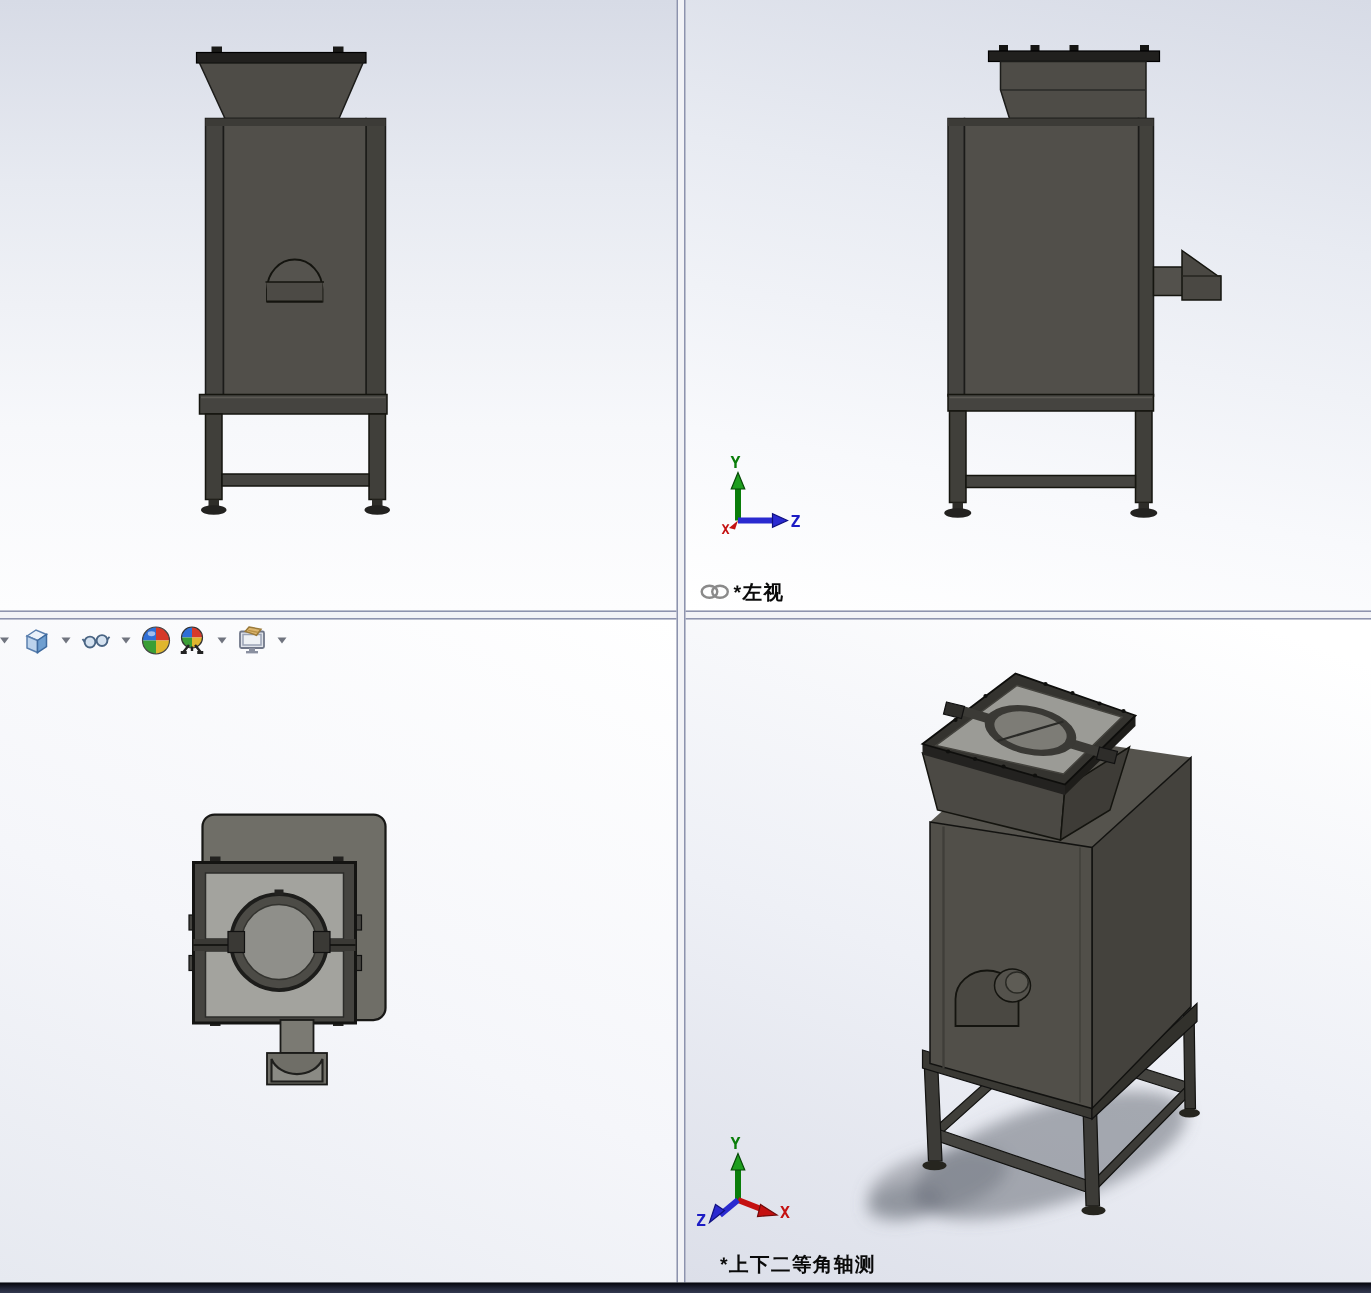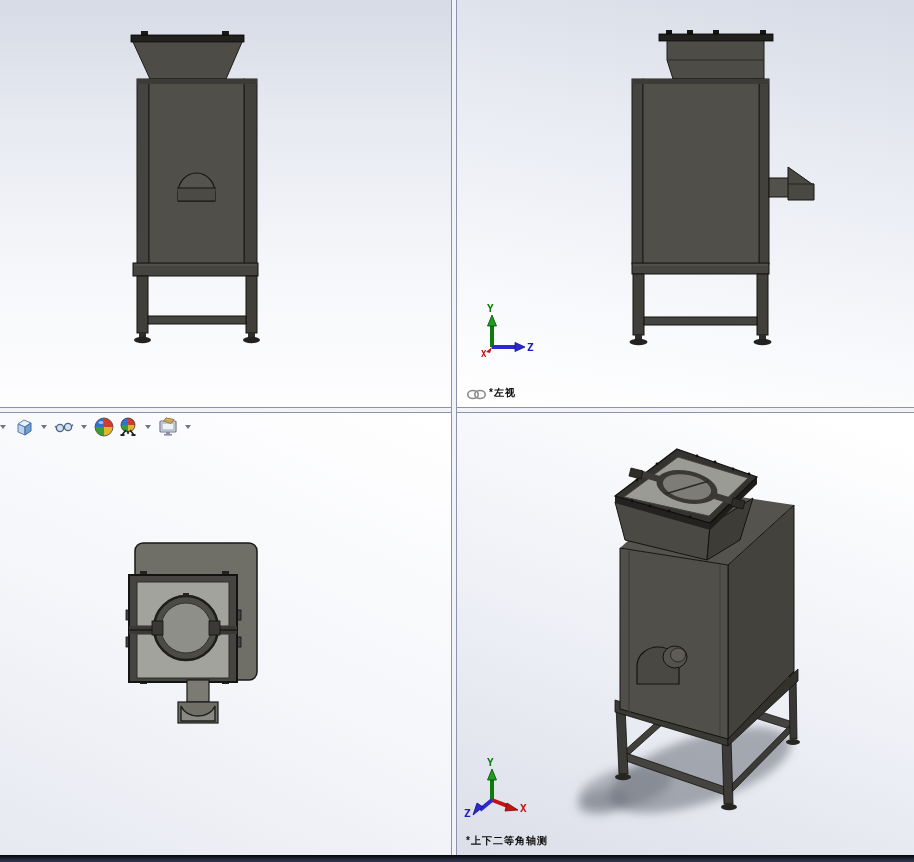--- a/index.html
+++ b/index.html
@@ -14,24 +14,24 @@
   .q-bl{left:0;top:413px;width:451px;height:442px;
     background:linear-gradient(205deg,#ffffff 0%,#f5f6fa 55%,#e6e9f0 100%);}
   .q-br{left:457px;top:413px;width:457px;height:442px;
     background:linear-gradient(200deg,#ffffff 5%,#eef0f6 55%,#dcdfe9 100%);}
   .divider-h{position:absolute;left:0;top:407px;width:914px;height:6px;
     background:#f2f3f7;border-top:1px solid #8d93ae;border-bottom:1px solid #8d93ae;box-sizing:border-box;}
   .divider-v{position:absolute;left:451px;top:0;width:6px;height:855px;
     background:#f2f3f7;border-left:1px solid #8d93ae;border-right:1px solid #8d93ae;box-sizing:border-box;}
   .bottom-bar{position:absolute;left:0;top:855px;width:914px;height:7px;
     background:linear-gradient(180deg,#04050b 0%,#23273a 60%,#33384f 100%);}
-  .view-label{position:absolute;font-size:10px;font-weight:bold;color:#0a0a0a;
+  .view-label{position:absolute;font-size:13px;font-weight:bold;color:#0a0a0a;
     white-space:nowrap;letter-spacing:1px;}
   .label-tr{left:489px;top:386px;}
-  .label-br{left:466px;top:834px;}
+  .label-br{left:480px;top:834px;}
   .link-badge{position:absolute;left:466px;top:388px;width:21px;height:13px;}
   .triad{position:absolute;}
   .triad-tr{left:478px;top:300px;width:60px;height:60px;}
   .triad-br{left:462px;top:755px;width:72px;height:62px;}
   .axis-letter{position:absolute;font-family:"DejaVu Sans Mono","Liberation Mono",monospace;
     font-weight:bold;font-size:11px;line-height:11px;}
   .ax-y{color:#0a7d0a;} .ax-z{color:#1c1cc4;} .ax-x{color:#c41111;}
   .hud-toolbar{position:absolute;left:0px;top:414px;height:26px;display:flex;align-items:center;}
   .tool-btn{width:22px;height:22px;display:flex;align-items:center;justify-content:center;
     margin:0 1px;border-radius:3px;}

